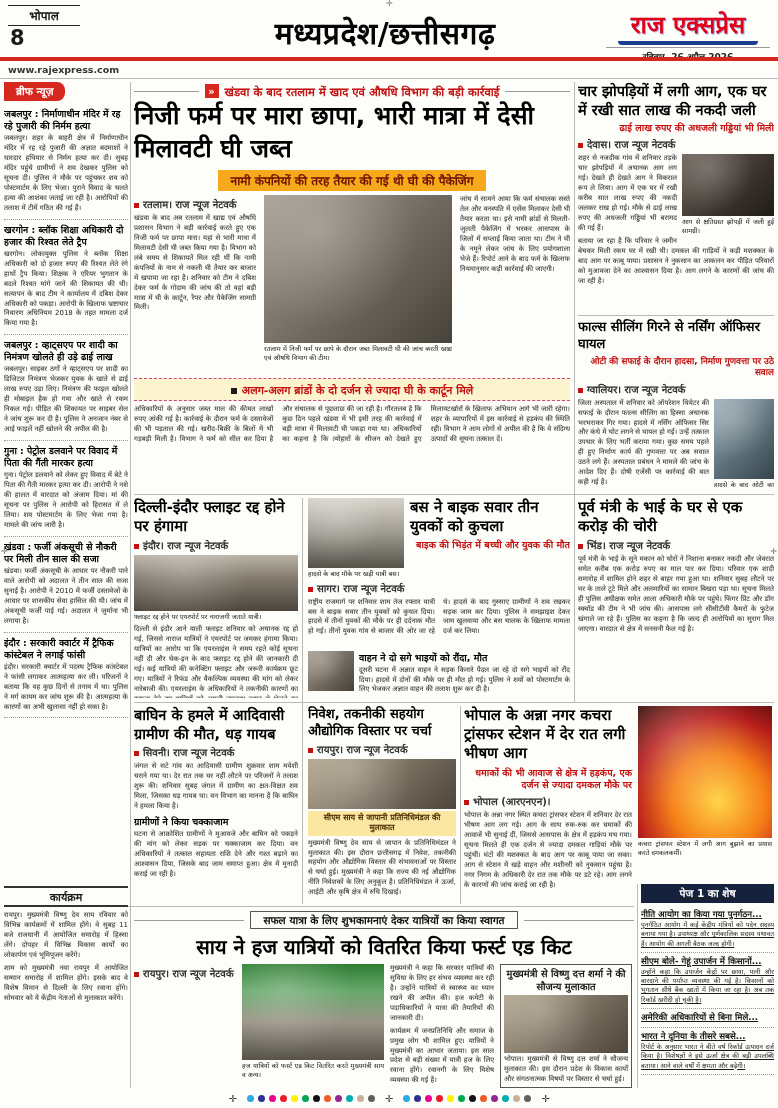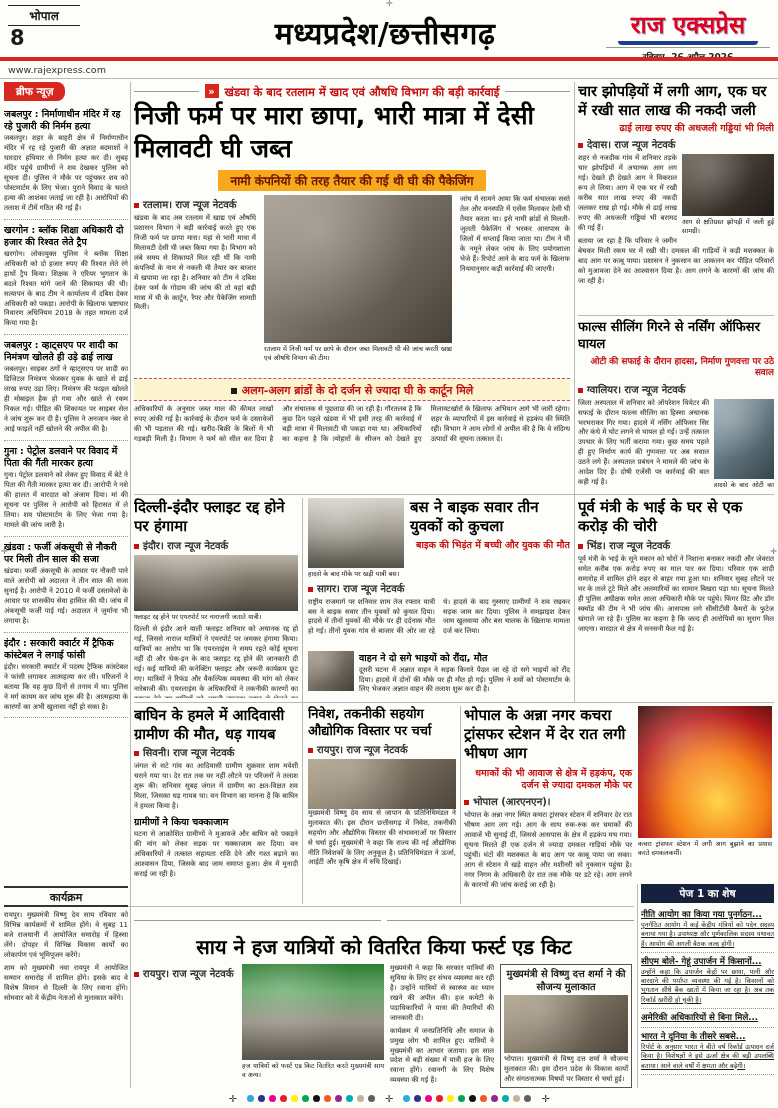--- a/index.html
+++ b/index.html
@@ -15,21 +15,21 @@
   .vline { width:1px; background:#b9b9b9; }
   .trim { position:absolute; font-size:8px; color:#777; line-height:1; }
 
   
   .city { font-size:12px; font-weight:800; text-align:center; border-top:1.5px solid #222; border-bottom:1.5px solid #222; padding:1px 0; }
   .pageno { font-size:21px; font-weight:800; padding-left:2px; }
   .masthead { text-align:center; font-size:30px; font-weight:800; letter-spacing:.5px; color:#050505; }
   .brand-name { text-align:center; font-size:24px; font-weight:800; color:#e3001b; text-shadow:1px 1px 0 #9db9e8; }
   .brand-swoosh { height:4px; width:140px; margin:1px auto 2px; background:#1b3f8f; border-radius:0 0 8px 8px; }
   .edition-date { text-align:center; font-size:9px; font-weight:700; color:#222; border-top:1px solid #999; padding-top:2px; }
-  .website { font-size:9.5px; font-weight:400; color:#333; }
+  .website { font-size:9.5px; font-weight:700; color:#333; }
 
   
   .brief-hdr { background:#d6281e; color:#fff; font-weight:800; font-size:10.5px; padding:2px 12px 3px; width:max-content; border-radius:0 8px 8px 0; margin-bottom:3px; }
   .bitem { padding:4px 0 5px; border-bottom:1px dotted #9a9a9a; }
   .bitem h4 { font-size:9.3px; font-weight:800; line-height:1.3; margin-bottom:2px; color:#000; }
 
   
   .body { font-size:7px; line-height:1.42; text-align:justify; color:#1d1d1d; }
   .body + .body { margin-top:3px; }
   .caption { font-size:6.6px; line-height:1.3; color:#111; margin-top:2px; text-align:justify; }
@@ -258,20 +258,21 @@
     <div class="byline">सिवनी। राज न्यूज नेटवर्क</div>
     <p class="body">जंगल से सटे गांव का आदिवासी ग्रामीण शुक्रवार शाम मवेशी चराने गया था। देर रात तक घर नहीं लौटने पर परिजनों ने तलाश शुरू की। शनिवार सुबह जंगल में ग्रामीण का क्षत-विक्षत शव मिला, जिसका धड़ गायब था। वन विभाग का मानना है कि बाघिन ने हमला किया है।</p>
     <h4 class="crosshead">ग्रामीणों ने किया चक्काजाम</h4>
     <p class="body">घटना से आक्रोशित ग्रामीणों ने मुआवजे और बाघिन को पकड़ने की मांग को लेकर सड़क पर चक्काजाम कर दिया। वन अधिकारियों ने तत्काल सहायता राशि देने और गश्त बढ़ाने का आश्वासन दिया, जिसके बाद जाम समाप्त हुआ। क्षेत्र में मुनादी कराई जा रही है।</p>
   </article>
 
   <article class="abs clip" style="left:308px;top:706px;width:148px;height:198px;">
     <h2 class="h3">निवेश, तकनीकी सहयोग औद्योगिक विस्तार पर चर्चा</h2>
     <div class="byline">रायपुर। राज न्यूज नेटवर्क</div>
     <div class="photo ph-meet" style="height:50px;"></div>
+    <div class="ybox">सीएम साय से जापानी प्रतिनिधिमंडल की मुलाकात</div>
     <p class="body">मुख्यमंत्री विष्णु देव साय से जापान के प्रतिनिधिमंडल ने मुलाकात की। इस दौरान छत्तीसगढ़ में निवेश, तकनीकी सहयोग और औद्योगिक विस्तार की संभावनाओं पर विस्तार से चर्चा हुई। मुख्यमंत्री ने कहा कि राज्य की नई औद्योगिक नीति निवेशकों के लिए अनुकूल है। प्रतिनिधिमंडल ने ऊर्जा, आईटी और कृषि क्षेत्र में रुचि दिखाई।</p>
   </article>
 
   <article class="abs clip" style="left:464px;top:706px;width:310px;height:198px;">
     <div style="display:flex;gap:6px;">
       <div style="width:168px;flex:none;">
         <h2 class="h2b">भोपाल के अन्ना नगर कचरा ट्रांसफर स्टेशन में देर रात लगी भीषण आग</h2>
         <div class="subred">धमाकों की भी आवाज से क्षेत्र में हड़कंप, एक दर्जन से ज्यादा दमकल मौके पर</div>
         <div class="byline">भोपाल (आरएनएन)।</div>
         <p class="body">भोपाल के अन्ना नगर स्थित कचरा ट्रांसफर स्टेशन में शनिवार देर रात भीषण आग लग गई। आग के साथ रुक-रुक कर धमाकों की आवाजें भी सुनाई दीं, जिससे आसपास के क्षेत्र में हड़कंप मच गया। सूचना मिलते ही एक दर्जन से ज्यादा दमकल गाड़ियां मौके पर पहुंचीं। घंटों की मशक्कत के बाद आग पर काबू पाया जा सका। आग से स्टेशन में खड़े वाहन और मशीनरी को नुकसान पहुंचा है। नगर निगम के अधिकारी देर रात तक मौके पर डटे रहे। आग लगने के कारणों की जांच कराई जा रही है।</p>
@@ -304,20 +305,21 @@
 
   <aside class="abs clip" style="left:4px;top:886px;width:124px;height:178px;">
     <div class="prog-hdr">कार्यक्रम</div>
     <p class="body">रायपुर। मुख्यमंत्री विष्णु देव साय रविवार को विभिन्न कार्यक्रमों में शामिल होंगे। वे सुबह 11 बजे राजधानी में आयोजित समारोह में हिस्सा लेंगे। दोपहर में विभिन्न विकास कार्यों का लोकार्पण एवं भूमिपूजन करेंगे।</p>
     <p class="body">शाम को मुख्यमंत्री नवा रायपुर में आयोजित सम्मान समारोह में शामिल होंगे। इसके बाद वे विशेष विमान से दिल्ली के लिए रवाना होंगे। सोमवार को वे केंद्रीय नेताओं से मुलाकात करेंगे।</p>
   </aside>
 
   <article class="abs clip" style="left:134px;top:910px;width:500px;height:178px;">
     <div class="bkicker">
       <span class="kline"></span>
+      <span class="ktxt">सफल यात्रा के लिए शुभकामनाएं देकर यात्रियों का किया स्वागत</span>
       <span class="kline"></span>
     </div>
     <h1 class="hajj-h1">साय ने हज यात्रियों को वितरित किया फर्स्ट एड किट</h1>
     <div class="hrow">
       <div class="h hcol" style="width:102px;flex:none;">
         <div class="byline">रायपुर। राज न्यूज नेटवर्क</div>
       </div>
       <figure style="width:142px;flex:none;">
         <div class="photo ph-green" style="height:96px;"></div>
         <figcaption class="caption">हज यात्रियों को फर्स्ट एड किट वितरित करते मुख्यमंत्री साय व अन्य।</figcaption>

